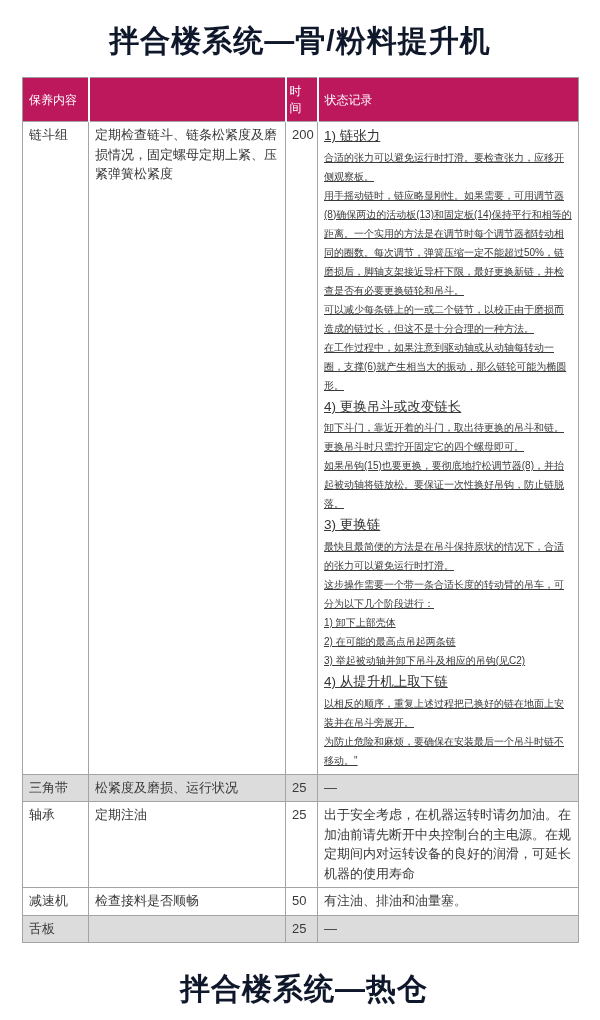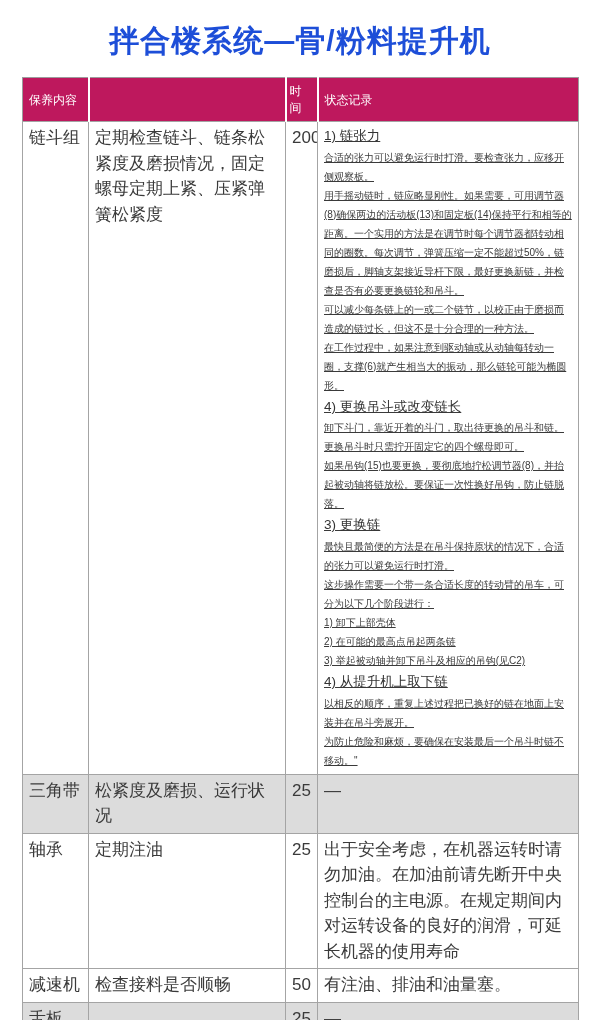--- a/index.html
+++ b/index.html
@@ -12,21 +12,21 @@
   .page {
     width: 600px;
     min-height: 1020px;
     background: #ffffff;
     overflow: hidden;
   }
   .doc-title {
     text-align: center;
     font-size: 30px;
     font-weight: 700;
-    color: #1d4ed8;
+    color: #0f172a;
     letter-spacing: 1px;
     margin: 0;
     padding: 21px 0 15px 0;
   }
   .doc-title.second {
     padding: 26px 0 16px 8px;
   }
   table.mtable {
     border-collapse: collapse;
     table-layout: fixed;
@@ -45,21 +45,21 @@
     font-weight: 400;
     text-align: left;
     padding: 5px 6px 4px 6px;
     border-right: 2px solid #ffffff;
   }
   table.mtable th:last-child { border-right: 0; }
   table.mtable th.h-time { padding-left: 3px; padding-right: 8px; }
   table.mtable td {
     border: 1px solid #a4a4a4;
     padding: 3px 6px 4px 6px;
-    font-size: 17px;
+    font-size: 13px;
     line-height: 1.5;
     color: #3a3a3a;
     vertical-align: top;
     background: #ffffff;
     overflow: hidden;
   }
   tr.alt td { background: #dcdcdc; }
   td.time-cell {
     text-align: left;
     padding-left: 4px;

